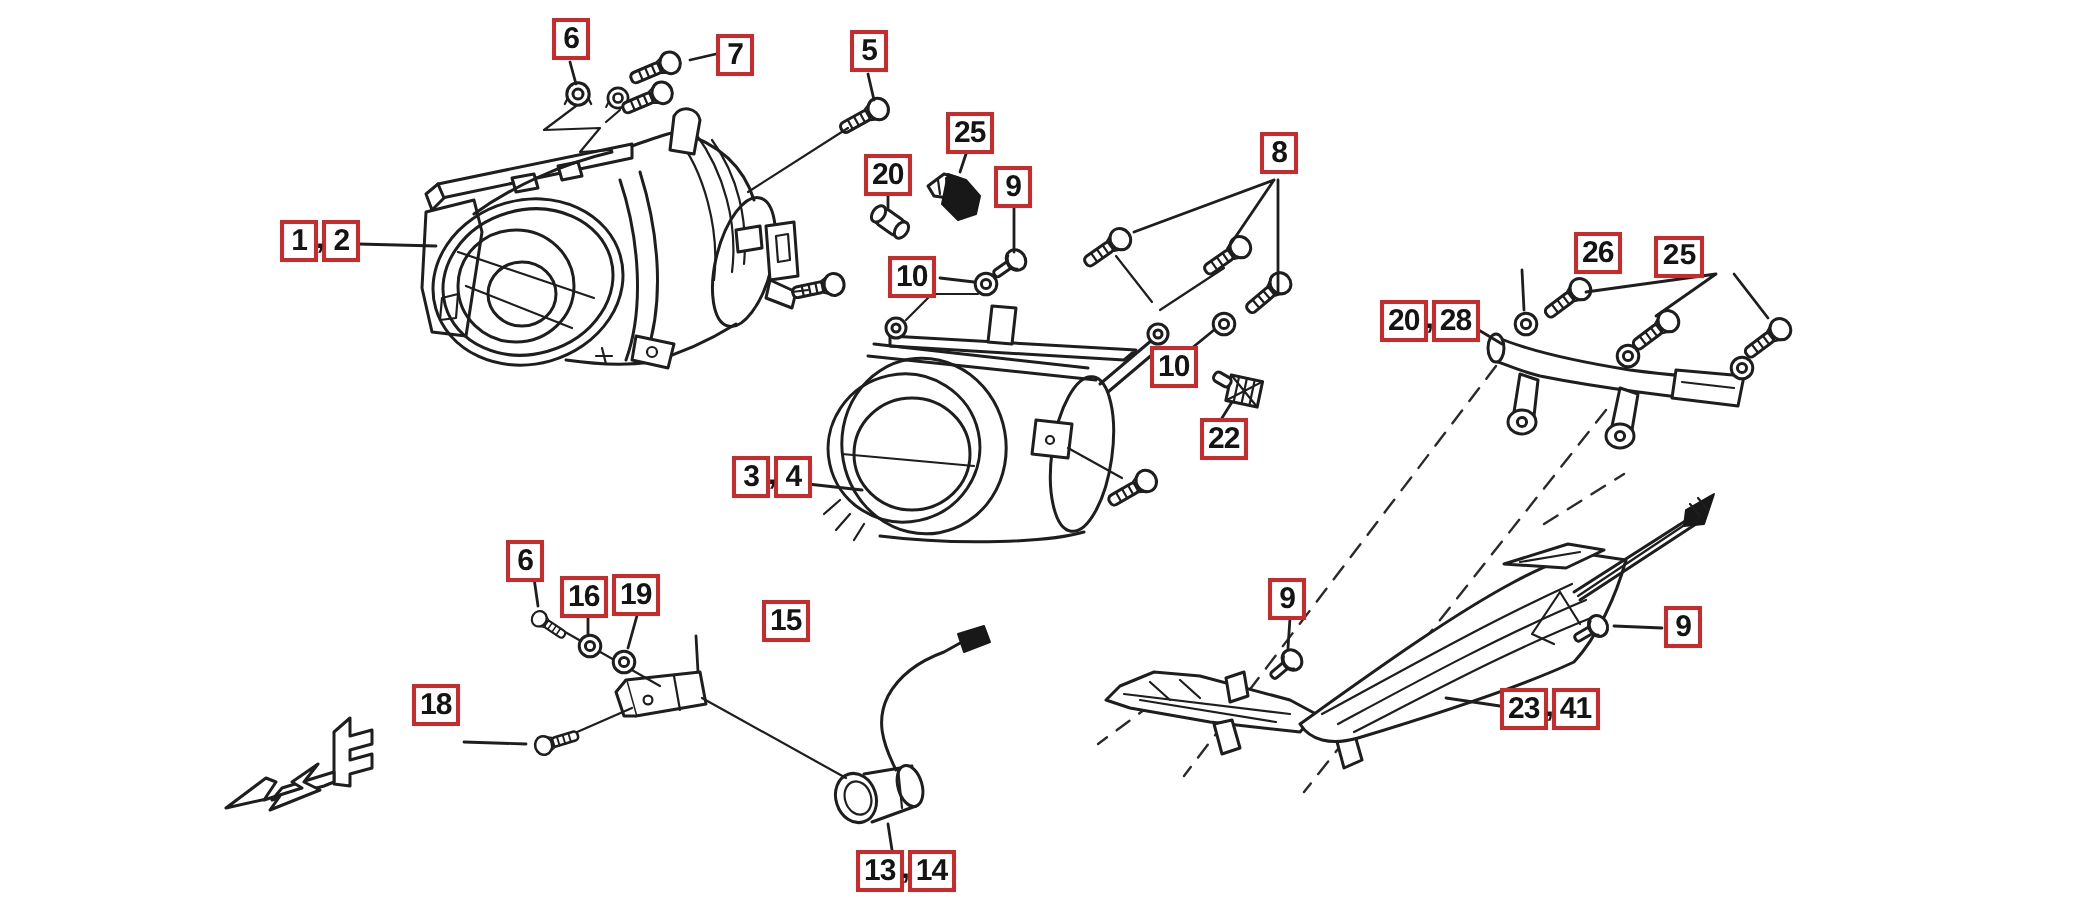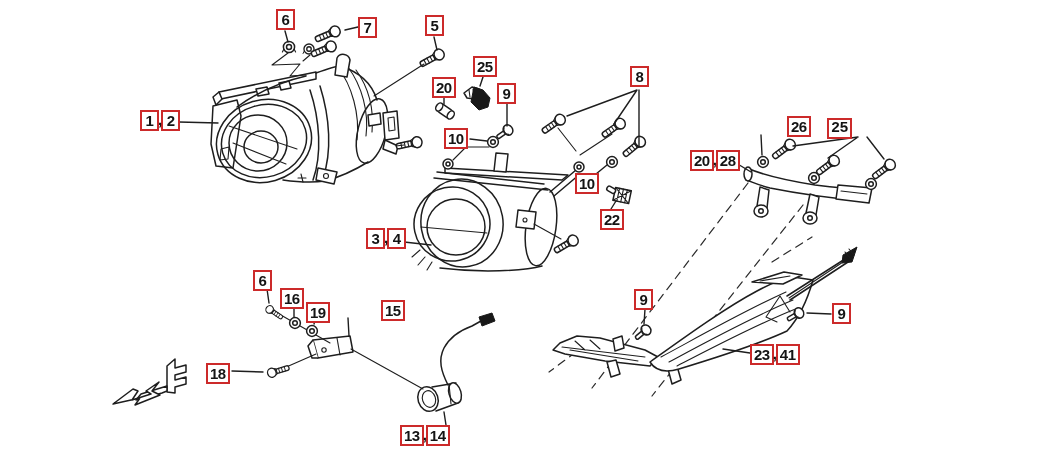--- a/index.html
+++ b/index.html
@@ -352,30 +352,30 @@
         <span class="box">3</span>
         <span class="comma">,</span>
         <span class="box">4</span>
       </div>
       <div class="callout" style="left: 253px; top: 270px;">
         <span class="box">6</span>
       </div>
       <div class="callout" style="left: 280px; top: 288px;">
         <span class="box">16</span>
       </div>
-      <div class="callout" style="left: 306px; top: 302px;">
+      <div class="callout" style="left: 306px; top: 287px;">
         <span class="box">19</span>
       </div>
       <div class="callout" style="left: 333px; top: 300px; margin-left: 48px;">
         <span class="box">15</span>
       </div>
-      <div class="callout" style="left: 206px; top: 363px;">
+      <div class="callout" style="left: 206px; top: 342px;">
         <span class="box">18</span>
       </div>
-      <div class="callout" style="left: 400px; top: 425px;">
+      <div class="callout" style="left: 428px; top: 425px;">
         <span class="box">13</span>
         <span class="comma">,</span>
         <span class="box">14</span>
       </div>
       <div class="callout" style="left: 634px; top: 289px;">
         <span class="box">9</span>
       </div>
       <div class="callout" style="left: 832px; top: 303px;">
         <span class="box">9</span>
       </div>

